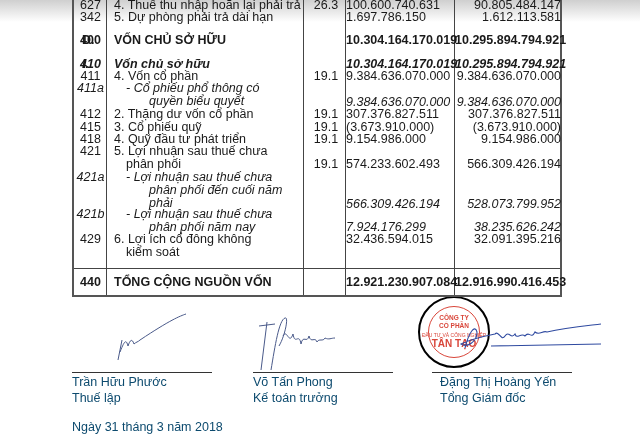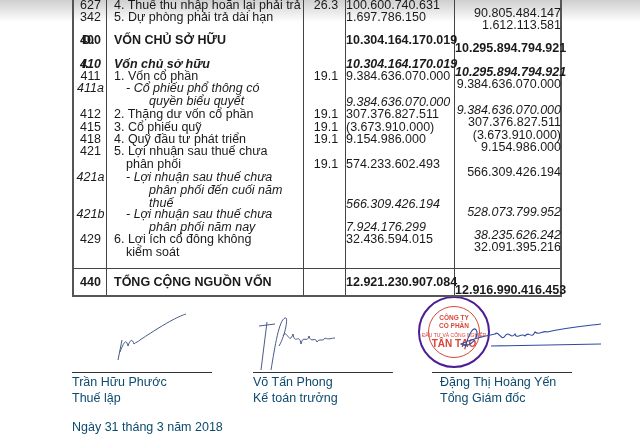--- a/index.html
+++ b/index.html
@@ -9,27 +9,27 @@
              background:linear-gradient(#cfcfcf, rgba(255,255,255,0)); z-index:0; }
   .table { position:absolute; left:72px; top:-6px; width:490px; height:303px;
            border:2px solid #555; border-top:none; box-sizing:border-box; z-index:1; background:transparent; }
   .vline { position:absolute; top:0; bottom:0; width:1px; background:#444; }
   .total-line { position:absolute; left:0; right:0; top:274px; height:1px; background:#444; }
   .row { position:absolute; left:0; width:490px; font-size:12.5px; line-height:13px; }
   .c-code { position:absolute; left:0; width:33px; text-align:center; }
   .c-desc { position:absolute; left:40px; width:220px; }
   .c-note { position:absolute; left:232px; width:40px; text-align:center; }
   .c-cur  { position:absolute; left:272px; width:107px; }
-  .c-pri  { position:absolute; left:381px; width:106px; text-align:right;margin-top:8px; }
+  .c-pri  { position:absolute; left:381px; width:106px; text-align:right; }
   .b { font-weight:bold; }
   .i { font-style:italic; }
   .sig { position:absolute; font-size:12.5px; line-height:16px; color:#0c4a6e; }
   .sigline { position:absolute; height:1px; background:#333; }
   .stamp { position:absolute; left:418px; top:296px; width:72px; height:72px; border-radius:50%;
-           border:2px solid #4c1d95; box-sizing:border-box; color:#d9463a; text-align:center;
+           border:2px solid #000000; box-sizing:border-box; color:#d9463a; text-align:center;
            font-size:6.5px; line-height:8px; }
   .stamp .inner { position:absolute; left:8px; top:8px; right:8px; bottom:8px; border:1px solid #d9463a; border-radius:50%; }
   .stamp .t1 { position:absolute; left:0; right:0; top:16px; font-weight:bold; }
   .stamp .t2 { position:absolute; left:0; right:0; top:24px; font-weight:bold; }
   .stamp .t3 { position:absolute; left:0; right:0; top:33px; font-size:5px; }
   .stamp .t4 { position:absolute; left:0; right:0; top:42px; font-size:10px; font-weight:bold; }
   svg.sg { position:absolute; overflow:visible; }
 </style>
 </head>
 <body>
@@ -69,21 +69,21 @@
   <div class="row b i" style="top:64px">
     <span class="c-code">410</span>
     <span class="c-desc" style="left:8px">I.</span>
     <span class="c-desc">Vốn chủ sở hữu</span>
     <span class="c-cur">10.304.164.170.019</span>
     <span class="c-pri">10.295.894.794.921</span>
   </div>
 
   <div class="row" style="top:76px">
     <span class="c-code">411</span>
-    <span class="c-desc">1.  Vốn cổ phần</span>
+    <span class="c-desc">4.  Vốn cổ phần</span>
     <span class="c-note">19.1</span>
     <span class="c-cur">9.384.636.070.000</span>
     <span class="c-pri">9.384.636.070.000</span>
   </div>
 
   <div class="row i" style="top:88px">
     <span class="c-code">411a</span>
     <span class="c-desc" style="left:52px">-   Cổ phiếu phổ thông có</span>
     <span class="c-desc" style="left:75px;top:13px">quyền biểu quyết</span>
     <span class="c-cur" style="top:14px">9.384.636.070.000</span>
@@ -120,21 +120,21 @@
     <span class="c-desc" style="left:52px;top:13px">phân phối</span>
     <span class="c-note" style="top:13px">19.1</span>
     <span class="c-cur" style="top:13px">574.233.602.493</span>
     <span class="c-pri" style="top:13px">566.309.426.194</span>
   </div>
 
   <div class="row i" style="top:177px">
     <span class="c-code">421a</span>
     <span class="c-desc" style="left:52px">-   Lợi nhuận sau thuế chưa</span>
     <span class="c-desc" style="left:75px;top:13px">phân phối đến cuối năm</span>
-    <span class="c-desc" style="left:75px;top:26px">thuế</span>
+    <span class="c-desc" style="left:75px;top:26px">phải</span>
     <span class="c-cur" style="top:27px">566.309.426.194</span>
     <span class="c-pri" style="top:27px">528.073.799.952</span>
   </div>
 
   <div class="row i" style="top:214px">
     <span class="c-code">421b</span>
     <span class="c-desc" style="left:52px">-   Lợi nhuận sau thuế chưa</span>
     <span class="c-desc" style="left:75px;top:13px">phân phối năm nay</span>
     <span class="c-cur" style="top:13px">7.924.176.299</span>
     <span class="c-pri" style="top:13px">38.235.626.242</span>

